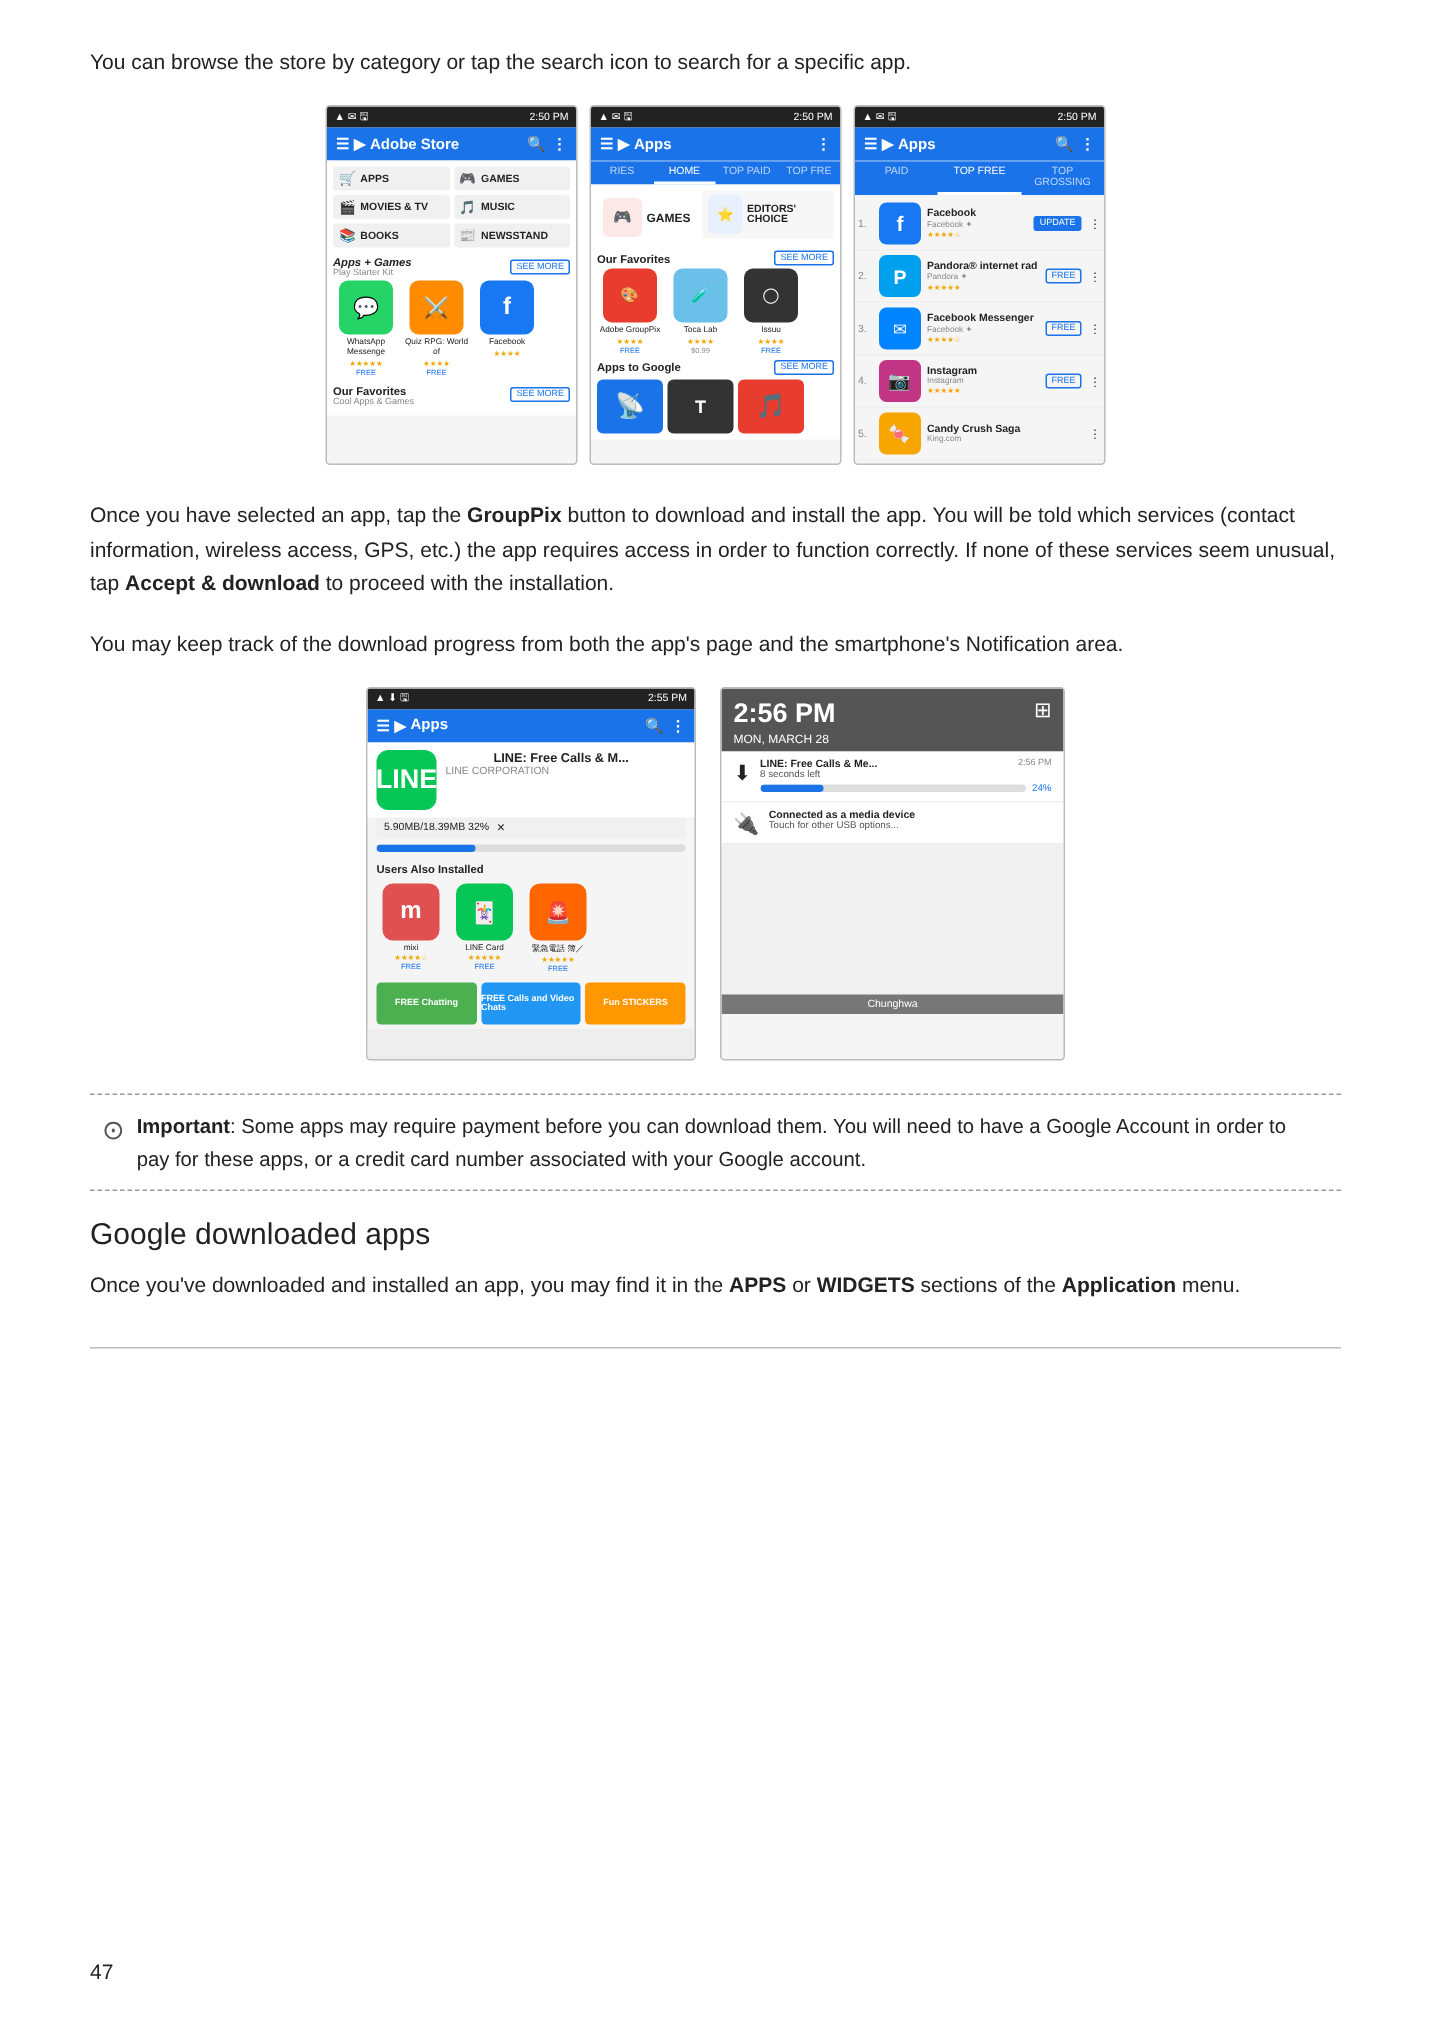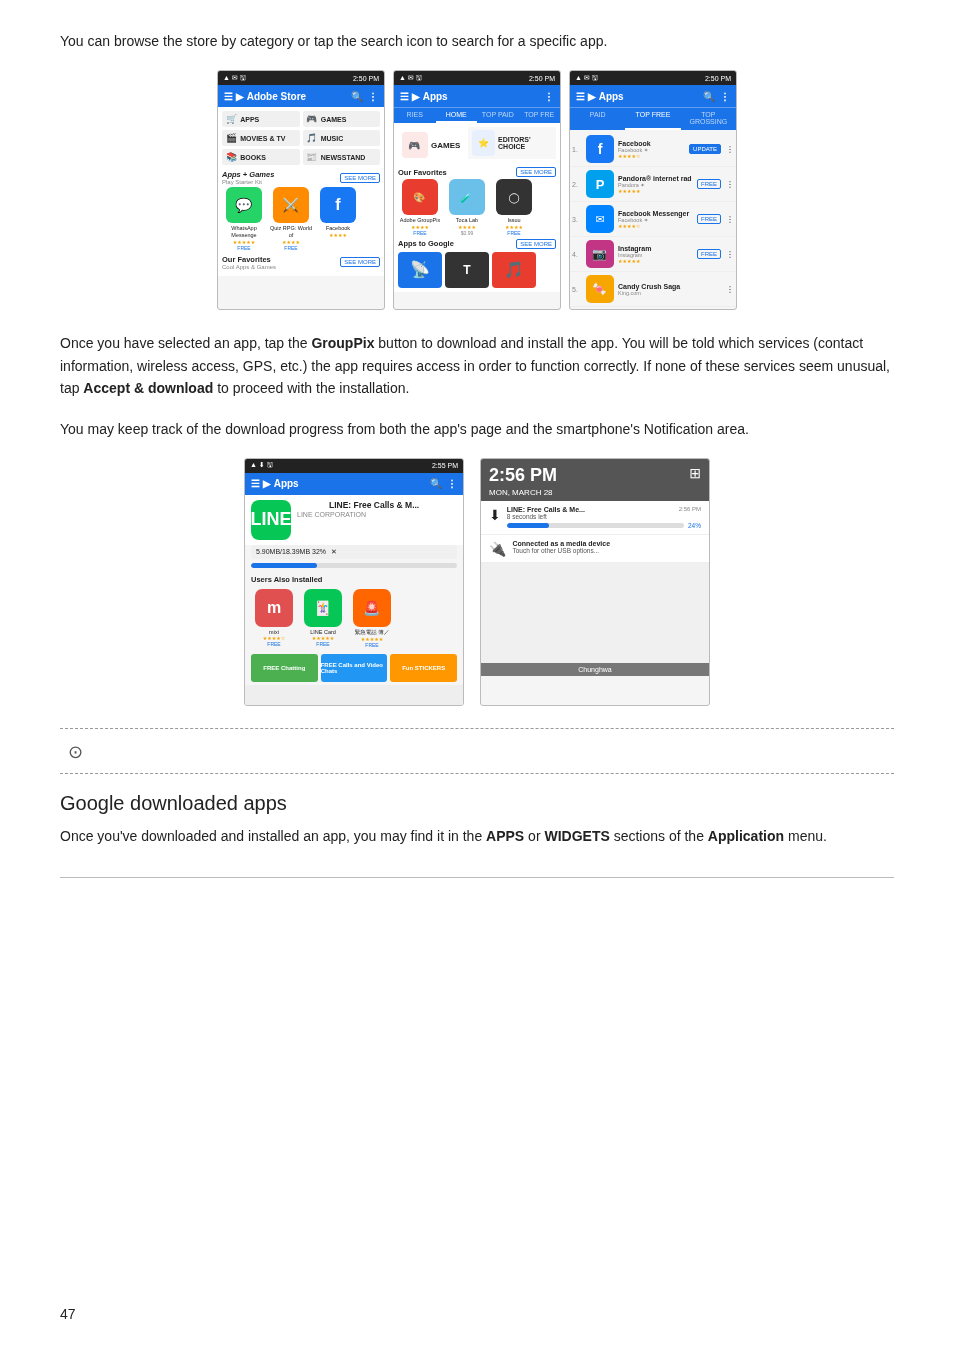--- a/index.html
+++ b/index.html
@@ -728,20 +728,23 @@
       </div>
     </div>
     <div style="height:100px;background:#f0f0f0;"></div>
     <div class="notif-footer">Chunghwa</div>
   </div>
 
 </div>
 
 <div class="important-box">
   <span class="important-icon">⊙</span>
+  <p class="important-text">
+    <b>Important</b>: <span>Some apps may require payment before you can download them. You will need to have a Google Account in order to pay for these apps, or a credit card number associated with your Google account.</span>
+  </p>
 </div>
 
 <h2 class="section-heading">Google downloaded apps</h2>
 <p class="main-text">
   Once you've downloaded and installed an app, you may find it in the <b>APPS</b> or <b>WIDGETS</b> sections of the <b>Application</b> menu.
 </p>
 
 <hr class="page-rule">
 <div class="page-number">47</div>
 

